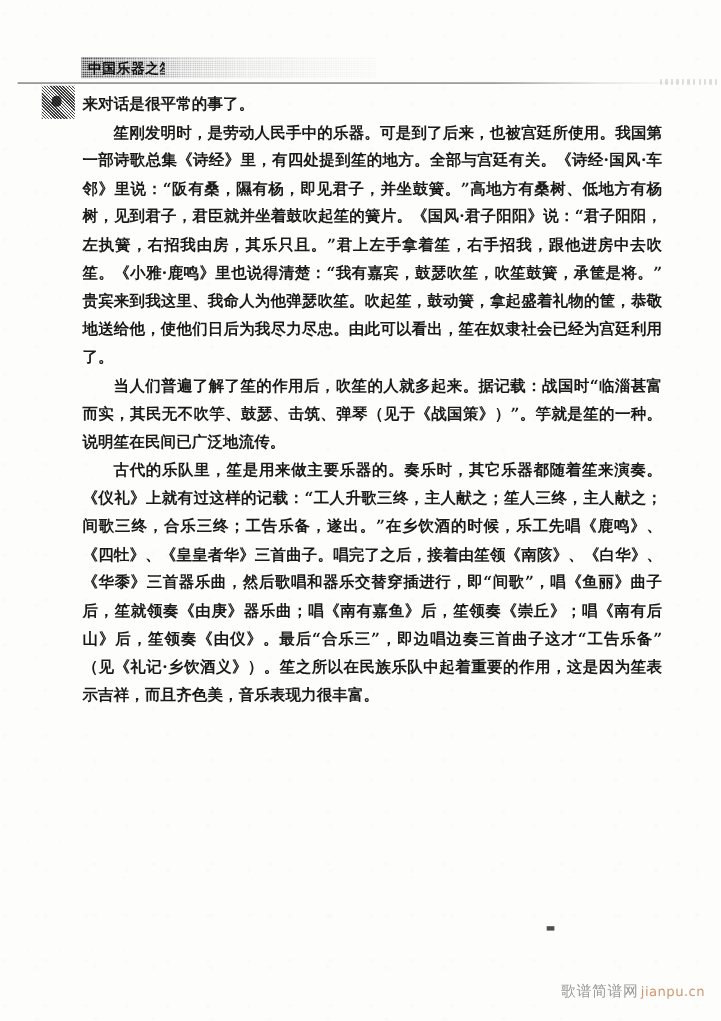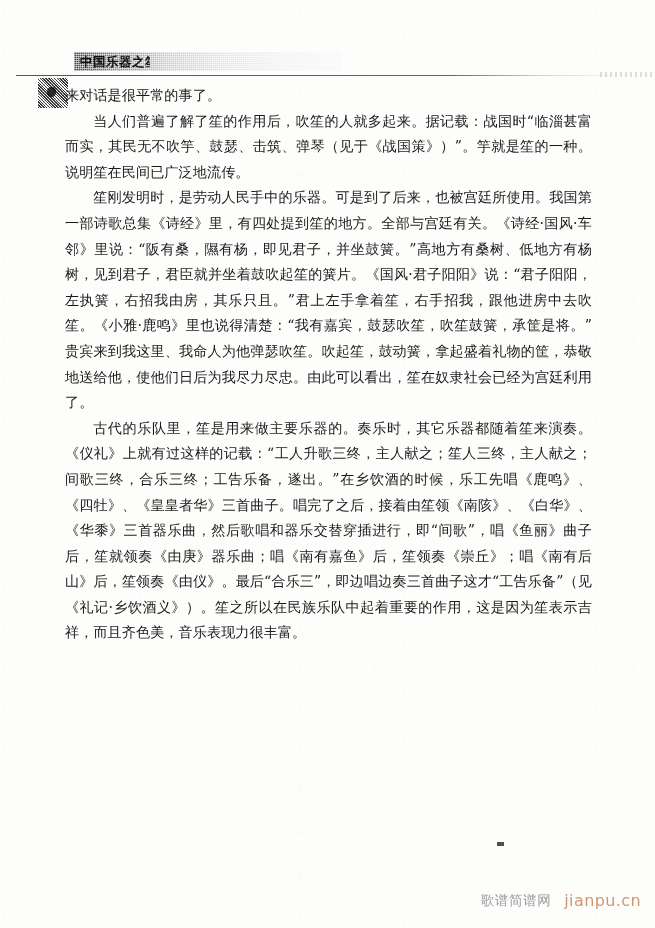--- a/index.html
+++ b/index.html
@@ -121,23 +121,24 @@
     width: 9px;
     height: 10px;
     background: rgba(10,10,10,0.80);
     border-radius: 45%;
     filter: blur(0.7px);
   }
 
   
   .body-column {
     position: absolute;
-    left: 65px;
+    left: 75px;
     top: 83px;
     width: 527px;
+    font-weight: bold;
   }
   .para {
     margin: 0;
     font-size: 14.1px;
     line-height: 25.6px;
     color: #1a1a1a;
     text-align: justify;
     text-justify: inter-character;
     letter-spacing: 0.1px;
     word-break: break-all;
@@ -158,31 +159,31 @@
     filter: blur(0.3px);
   }
 
   
   .watermark {
     position: absolute;
     right: 14px;
     bottom: 18px;
     display: flex;
     align-items: center;
-    gap: 13px;
+    gap: 2px;
     opacity: 0.88;
   }
   .watermark-cn {
     font-size: 13.5px;
     color: #8c8c8c;
     letter-spacing: 0.6px;
     font-family: "DejaVu Sans", "Liberation Sans", sans-serif;
   }
   .watermark-url {
-    font-size: 16px;
+    font-size: 12px;
     color: #c98a5e;
     letter-spacing: 0.4px;
     font-family: "DejaVu Sans", "Liberation Sans", sans-serif;
   }
 </style>
 </head>
 <body>
 
 <div class="page">
 
@@ -191,22 +192,22 @@
   <div class="header-band"></div>
   <div class="header-title">中国乐器之笙</div>
 
   <div class="header-rule"></div>
   <div class="rule-tail"></div>
 
   <div class="margin-block"></div>
 
   <div class="body-column">
     <p class="para">来对话是很平常的事了。</p>
+    <p class="para indent">笙刚发明时，是劳动人民手中的乐器。可是到了后来，也被宫廷所使用。我国第一部诗歌总集《诗经》里，有四处提到笙的地方。全部与宫廷有关。《诗经·国风·车邻》里说：“阪有桑，隰有杨，即见君子，并坐鼓簧。”高地方有桑树、低地方有杨树，见到君子，君臣就并坐着鼓吹起笙的簧片。《国风·君子阳阳》说：“君子阳阳，左执簧，右招我由房，其乐只且。”君上左手拿着笙，右手招我，跟他进房中去吹笙。《小雅·鹿鸣》里也说得清楚：“我有嘉宾，鼓瑟吹笙，吹笙鼓簧，承筐是将。”贵宾来到我这里、我命人为他弹瑟吹笙。吹起笙，鼓动簧，拿起盛着礼物的筐，恭敬地送给他，使他们日后为我尽力尽忠。由此可以看出，笙在奴隶社会已经为宫廷利用了。</p>
     <p class="para indent">当人们普遍了解了笙的作用后，吹笙的人就多起来。据记载：战国时“临淄甚富而实，其民无不吹竽、鼓瑟、击筑、弹琴（见于《战国策》）”。竽就是笙的一种。说明笙在民间已广泛地流传。</p>
-    <p class="para indent">笙刚发明时，是劳动人民手中的乐器。可是到了后来，也被宫廷所使用。我国第一部诗歌总集《诗经》里，有四处提到笙的地方。全部与宫廷有关。《诗经·国风·车邻》里说：“阪有桑，隰有杨，即见君子，并坐鼓簧。”高地方有桑树、低地方有杨树，见到君子，君臣就并坐着鼓吹起笙的簧片。《国风·君子阳阳》说：“君子阳阳，左执簧，右招我由房，其乐只且。”君上左手拿着笙，右手招我，跟他进房中去吹笙。《小雅·鹿鸣》里也说得清楚：“我有嘉宾，鼓瑟吹笙，吹笙鼓簧，承筐是将。”贵宾来到我这里、我命人为他弹瑟吹笙。吹起笙，鼓动簧，拿起盛着礼物的筐，恭敬地送给他，使他们日后为我尽力尽忠。由此可以看出，笙在奴隶社会已经为宫廷利用了。</p>
     <p class="para indent">古代的乐队里，笙是用来做主要乐器的。奏乐时，其它乐器都随着笙来演奏。《仪礼》上就有过这样的记载：“工人升歌三终，主人献之；笙人三终，主人献之；间歌三终，合乐三终；工告乐备，遂出。”在乡饮酒的时候，乐工先唱《鹿鸣》、《四牡》、《皇皇者华》三首曲子。唱完了之后，接着由笙领《南陔》、《白华》、《华黍》三首器乐曲，然后歌唱和器乐交替穿插进行，即“间歌”，唱《鱼丽》曲子后，笙就领奏《由庚》器乐曲；唱《南有嘉鱼》后，笙领奏《崇丘》；唱《南有后山》后，笙领奏《由仪》。最后“合乐三”，即边唱边奏三首曲子这才“工告乐备”（见《礼记·乡饮酒义》）。笙之所以在民族乐队中起着重要的作用，这是因为笙表示吉祥，而且齐色美，音乐表现力很丰富。</p>
   </div>
 
   <div class="speck"></div>
 
   <div class="watermark">
     <span class="watermark-cn">歌谱简谱网</span>
     <span class="watermark-url">jianpu.cn</span>
   </div>
 

